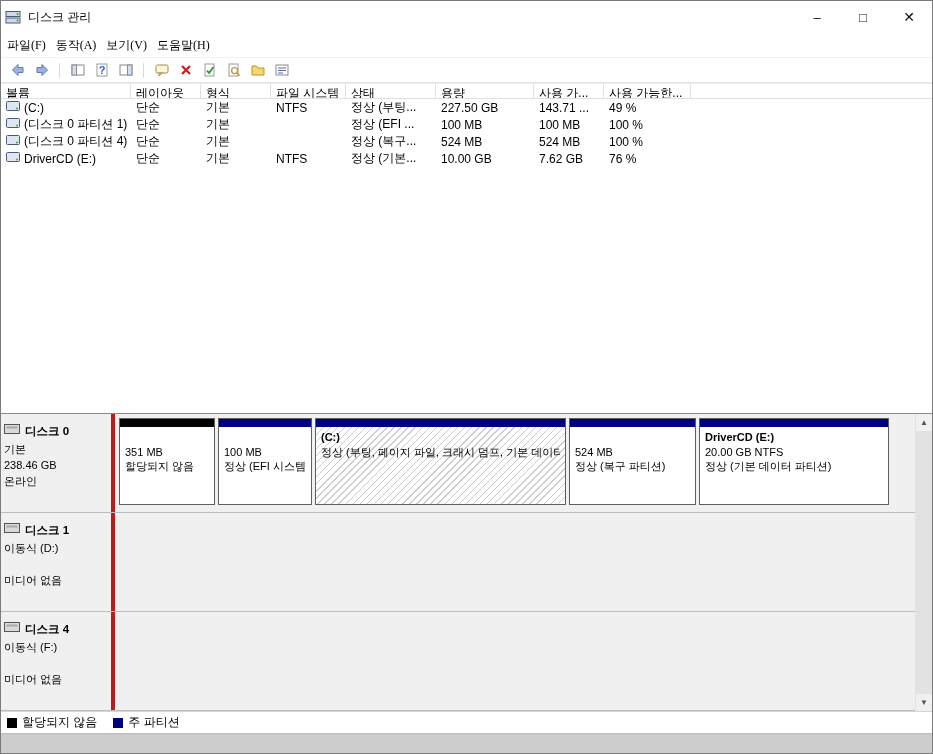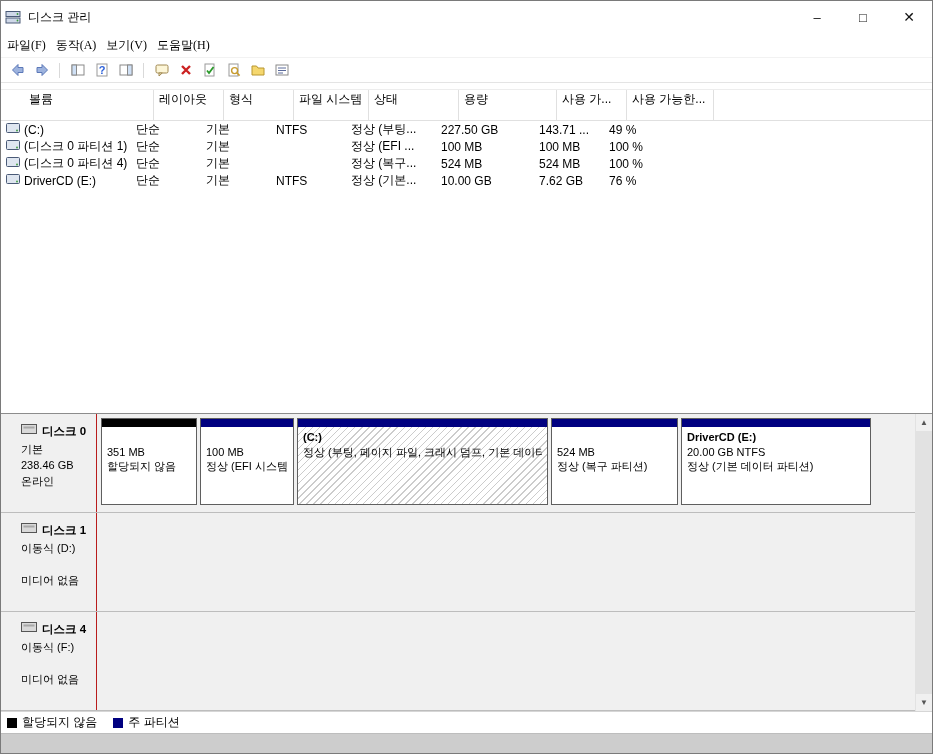--- a/index.html
+++ b/index.html
@@ -25,39 +25,39 @@
   .menu-item { padding:4px 5px; white-space:nowrap;font-family:Liberation Serif, serif; }
 
   
   .toolbar { height:25px; flex:0 0 auto; display:flex; align-items:center;
              padding-left:6px; gap:3px; border-bottom:1px solid #e4e4e4; }
   .tb-icon { width:21px; height:21px; display:flex; align-items:center; justify-content:center; }
   .tb-sep { width:1px; height:15px; background:#d9d9d9; margin:0 4px; }
 
   
   .listview { height:330px; flex:0 0 auto; background:#fff; font-size:12px; overflow:hidden; }
-  .lv-header { display:flex; height:32px; margin-top:6px;
-               border-top:1px solid #ededed; border-bottom:1px solid #e0e0e0;padding-left:23px; }
+  .lv-header { display:flex; height:16px; 
+               border-top:1px solid #ededed; border-bottom:1px solid #e0e0e0; }
   .lv-hcell { padding:1px 5px; border-right:1px solid #e0e0e0; white-space:nowrap;
               overflow:hidden; font-size:12px; }
   .lv-hfill { flex:1; }
   .lv-row { display:flex; height:17px; align-items:center; }
   .lv-cell { padding:0 5px; white-space:nowrap; overflow:hidden; display:flex;
              align-items:center; gap:4px; }
   .c0{width:130px}.c1{width:70px}.c2{width:70px}.c3{width:75px}.c4{width:90px}
   .c5{width:98px}.c6{width:70px}.c7{width:87px}
   .vol-icon { flex:0 0 auto; }
 
   
   .graphical { height:298px; flex:0 0 auto; display:flex; border-top:1px solid #8c8c8c;
                background:#f0f0f0; overflow:hidden; }
   .disk-rows { flex:1; display:flex; flex-direction:column; overflow:hidden; }
   .disk-row { height:99px; flex:0 0 auto; display:flex; border-bottom:1px solid #bdbdbd; }
-  .disk-label { width:96px; flex:0 0 auto; border-right:1px solid #b91c1c;
-                padding:8px 7px 0 20px; font-size:11px; line-height:16px; }
+  .disk-label { width:114px; flex:0 0 auto; border-right:4px solid #b91c1c;
+                padding:8px 7px 0 3px; font-size:11px; line-height:16px; }
   .disk-name { font-weight:bold; font-size:11.5px; display:flex; align-items:center;
                gap:5px; margin-bottom:2px; }
   .disk-parts { flex:1; display:flex; gap:3px; padding:4px 0 0 4px; align-items:flex-start; }
   .part { height:87px; border:1px solid #5f5f5f; background:#fff; display:flex;
           flex-direction:column; flex:0 0 auto; }
   .pw0{width:96px}.pw1{width:94px}.pw2{width:251px}.pw3{width:127px}.pw4{width:190px}
   .part-colorbar { height:8px; flex:0 0 auto; }
   .part-body { flex:1; padding:3px 5px 0 5px; font-size:11px; line-height:14.5px; overflow:hidden; }
   .part-body div { white-space:nowrap; overflow:hidden; }
   .part-title { font-weight:bold; min-height:14.5px; }

